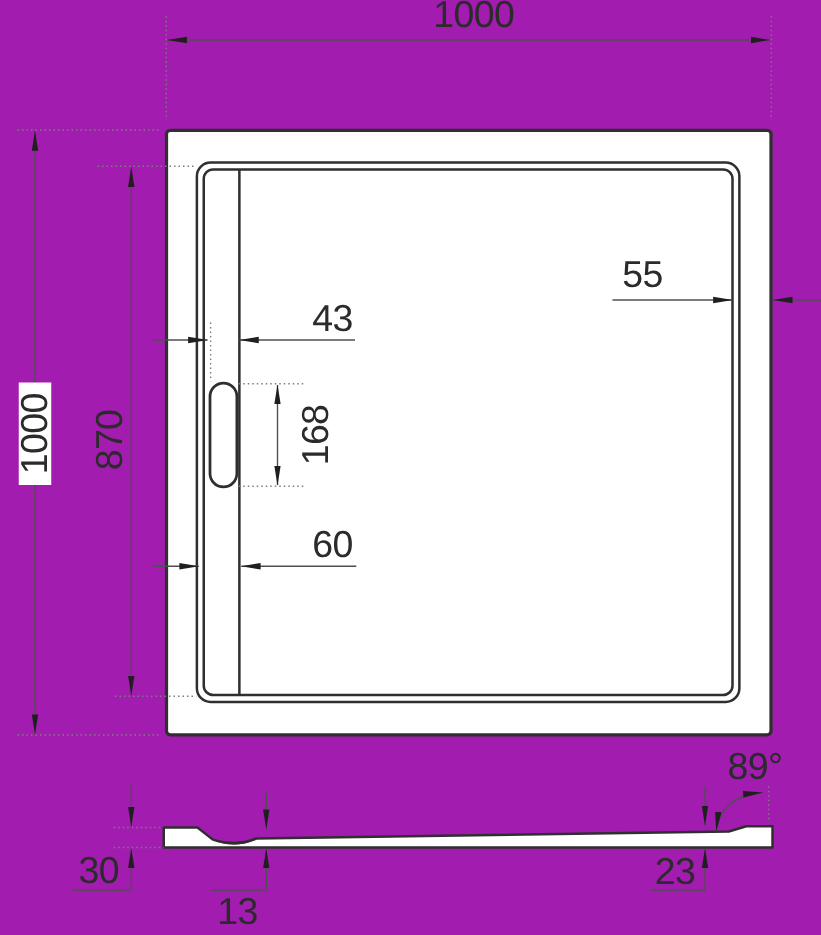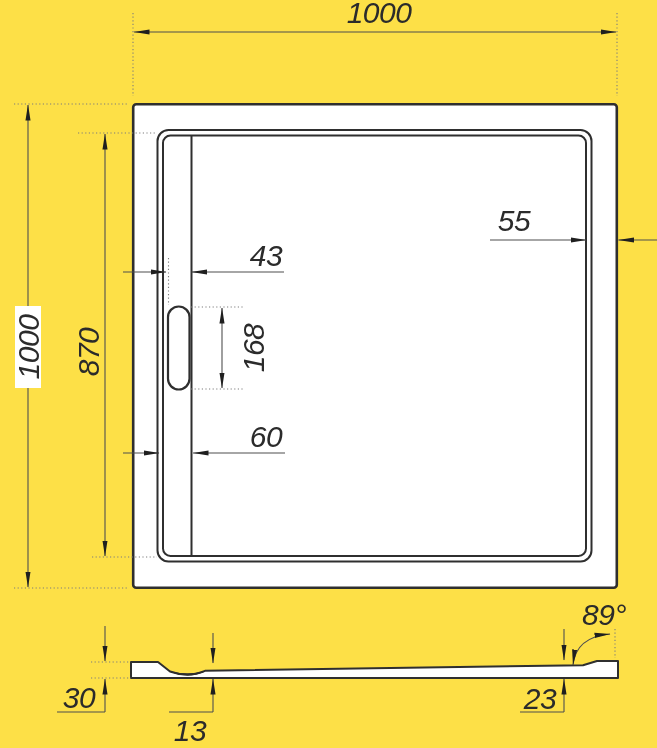--- a/index.html
+++ b/index.html
@@ -1,16 +1,16 @@
 <!DOCTYPE html>
 <html><head>
 <meta charset="utf-8">
 <style>
   html, body { margin: 0; padding: 0; background: #ffffff; }
-  .stage { width: 657px; height: 748px; position: relative; background: #fde047; overflow: hidden; font-style: italic; }
+  .stage { width: 657px; height: 748px; position: relative; background: #a21caf; overflow: hidden; }
   svg { display: block; }
   text {
     font-family: "Liberation Sans", sans-serif;
     font-size: 30px;
     letter-spacing: -0.5px;
     fill: #2b2b2b;
   }
   .outline { stroke: #2f2f2f; fill: none; }
   .dimline { stroke: #4f4f4f; stroke-width: 1.1; fill: none; }
   .extdot  { stroke: #7d7d7d; stroke-width: 1.1; stroke-dasharray: 1.2 2.4; fill: none; }

